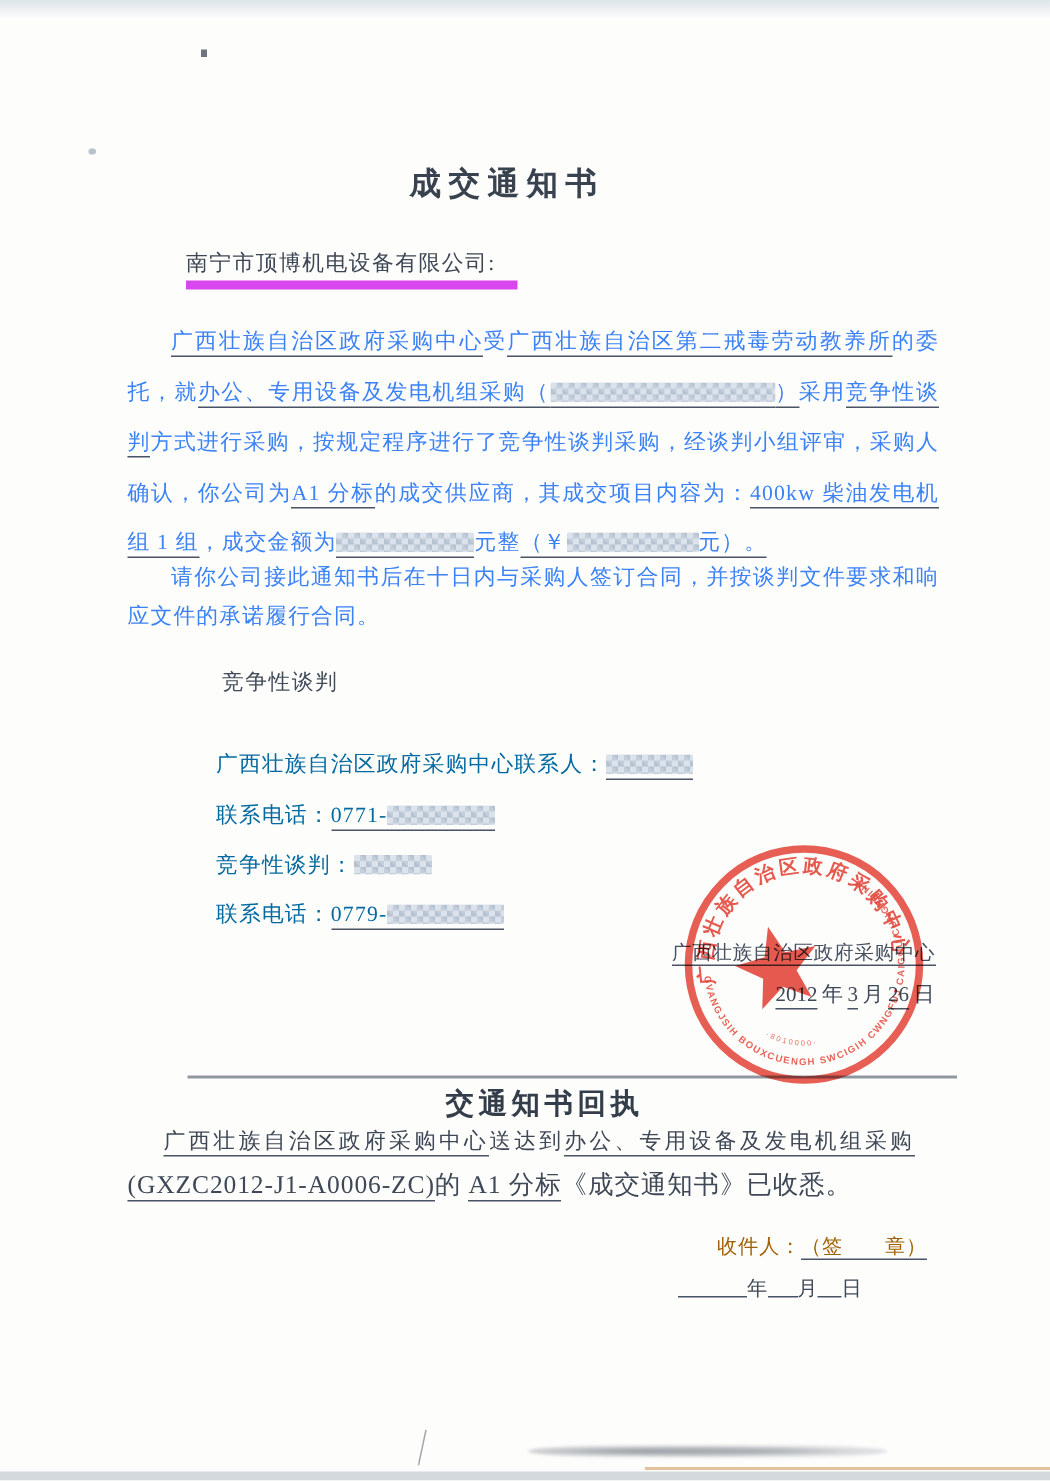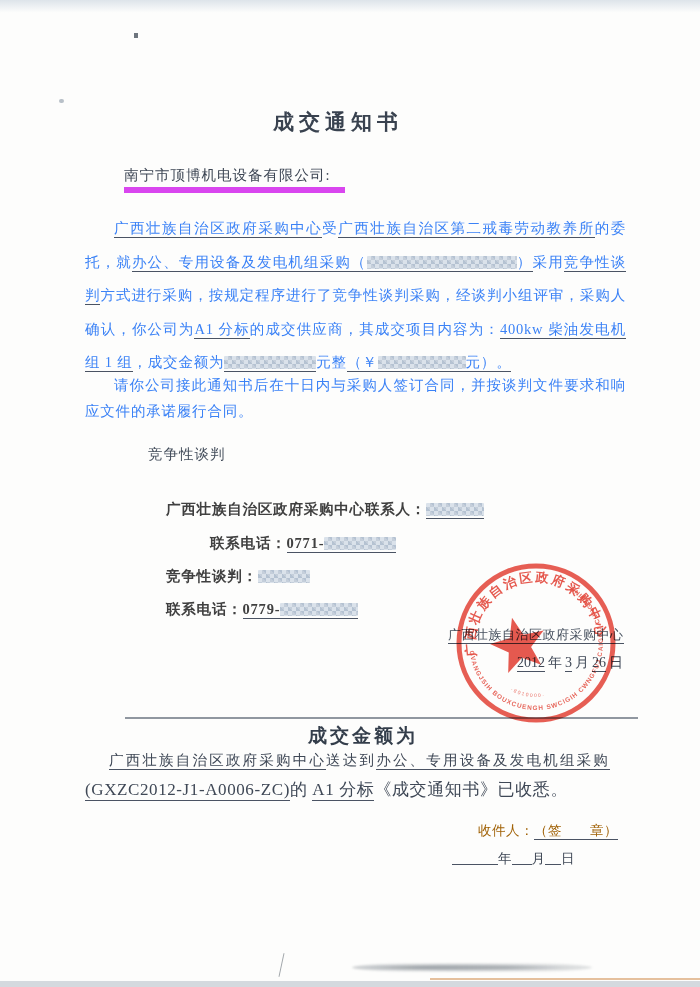--- a/index.html
+++ b/index.html
@@ -26,22 +26,22 @@
   .doc-title{left:273px;top:108px;width:200px;
     font-size:21px;font-weight:bold;letter-spacing:5px;color:#39424f;}
   .addressee{left:124px;top:166px;font-size:14.5px;letter-spacing:1px;
     border-bottom:6px solid #d946ef;padding:0 14px 2px 0;color:#3d4654;}
   .body-par{left:85px;width:541px;font-size:14.5px;letter-spacing:.8px;
     line-height:33.5px;text-align:justify;text-indent:2em;color:#3b82f6;}
   .par1{top:212px;}
   .par2{top:372px;line-height:26px;}
   .par3{left:148px;top:445px;font-size:14.5px;letter-spacing:1px;}
   .u{border-bottom:1px solid #4a5363;padding-bottom:1px;}
-  .contact-line{left:166px;font-size:14.5px;letter-spacing:.8px;color:#404040;font-weight:bold;}
-  .c1{top:500px;} .c2{top:534px;margin-left:44px;} .c3{top:567px;} .c4{top:600px;}
+  .contact-line{left:144px;font-size:14.5px;letter-spacing:.8px;color:#0369a1;}
+  .c1{top:500px;} .c2{top:534px;} .c3{top:567px;} .c4{top:600px;}
   
   .blur{display:inline-block;height:13px;vertical-align:-2px;
     background-image:
       linear-gradient(45deg,rgba(150,168,190,.55) 25%,transparent 25%,transparent 75%,rgba(150,168,190,.55) 75%),
       linear-gradient(45deg,rgba(150,168,190,.55) 25%,rgba(212,221,231,.85) 25%,rgba(212,221,231,.85) 75%,rgba(150,168,190,.55) 75%);
     background-size:8px 8px;background-position:0 0,4px 4px;
     filter:blur(.5px);border-radius:1px;}
   .bw150{width:150px;} .bw92{width:92px;} .bw88{width:88px;}
   .bw58{width:58px;} .bw72{width:72px;} .bw52{width:52px;} .bw78{width:78px;}
   
@@ -107,20 +107,20 @@
   </text>
   <text font-size="6.4" font-weight="bold" fill="#e2392c" fill-opacity=".85" letter-spacing="1" font-family="Liberation Sans, DejaVu Sans, sans-serif">
     <textPath href="#romArc" startOffset="8">GVANGJSIH BOUXCUENGH SWCIGIH CWNGFUJ CAIGOU CUNGHSINH</textPath>
   </text>
   <text font-size="5" fill="#e2392c" fill-opacity=".8" letter-spacing="1.5" font-family="Liberation Sans, DejaVu Sans, sans-serif">
     <textPath href="#serArc" startOffset="58">·8010000·</textPath>
   </text>
 </svg>
 
 <div class="abs divider"></div>
-<div class="abs receipt-title">成交金额为</div>
+<div class="abs receipt-title">交通知书回执</div>
 
 <div class="abs receipt-l1"><span class="u">广西壮族自治区政府采购中心</span><span>送达到</span><span class="u">办公、专用设备及发电机组采购</span></div>
 <div class="abs receipt-l2"><span class="u">(GXZC2012-J1-A0006-ZC)</span><span>的 </span><span class="u">A1 分标</span><span>《成交通知书》已收悉。</span></div>
 
 <div class="abs recipient"><span>收件人：</span><span class="u">（签　　章）</span></div>
 
 <div class="abs receipt-date"><span class="blank blY"></span><span>年</span><span class="blank blM"></span><span>月</span><span class="blank blD"></span><span>日</span></div>
 
 </body></html>

